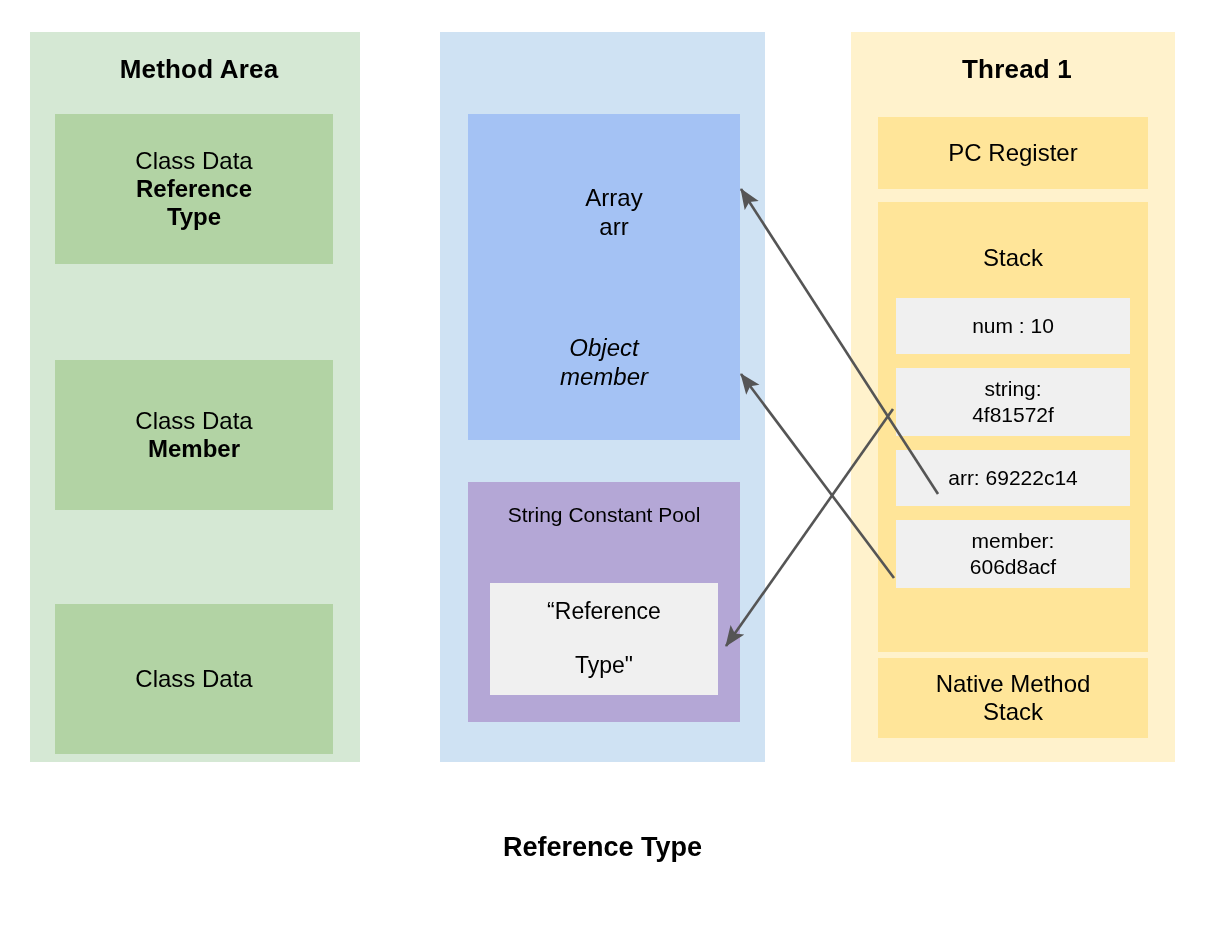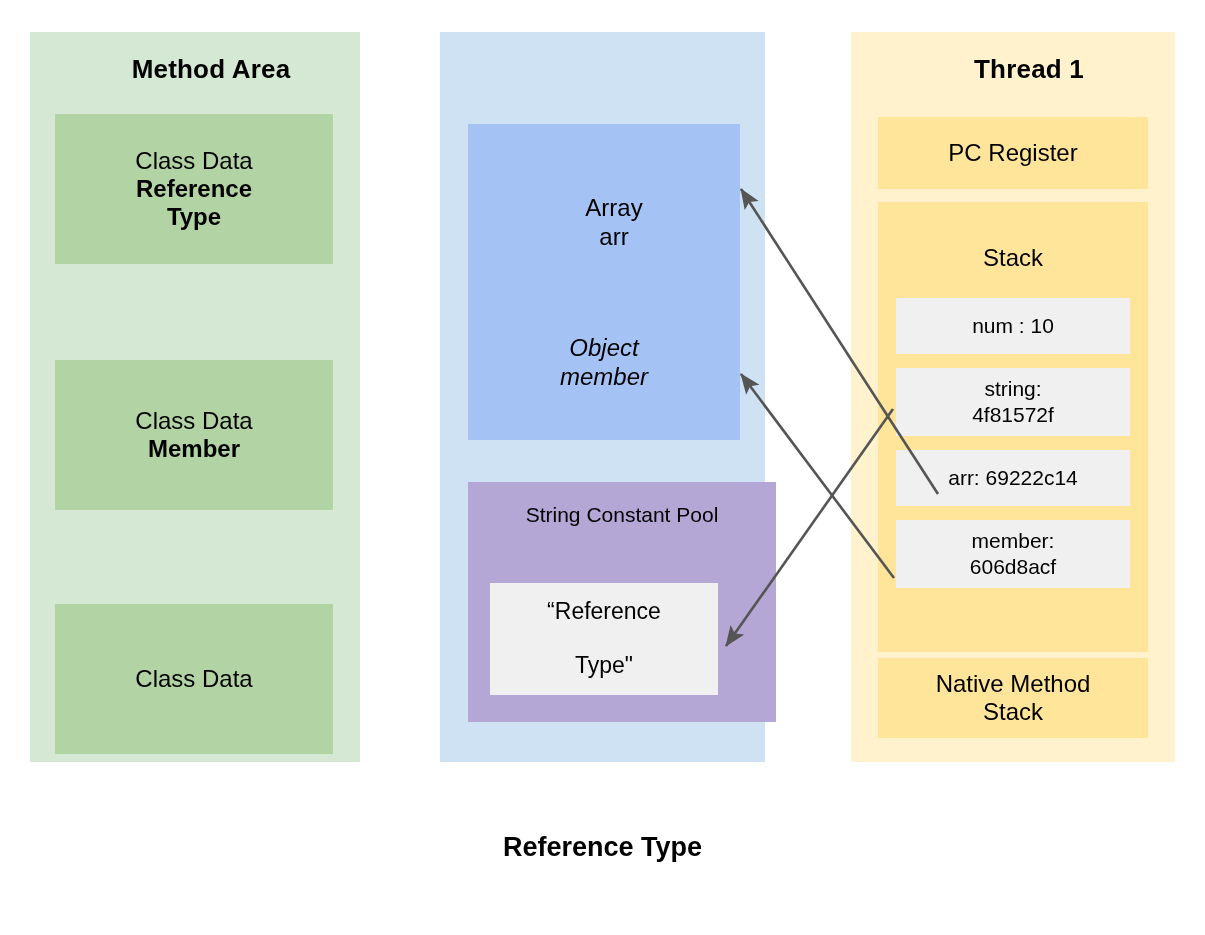--- a/index.html
+++ b/index.html
@@ -23,21 +23,21 @@
     width: 1205px;
     height: 935px;
   }
 
   .panel {
     position: absolute;
     box-sizing: border-box;
   }
   .panel-title {
     position: absolute;
-    left: 16px;
+    left: 4px;
     width: 100%;
     text-align: center;
     font-size: 26px;
     font-weight: bold;
     letter-spacing: 0.2px;
   }
 
   .box {
     position: absolute;
     box-sizing: border-box;
@@ -74,28 +74,28 @@
     width: 325px; height: 730px;
     background: #cfe2f3;
   }
   #heap-area-panel .panel-title { top: 22px; }
   .heap-box {
     background: #a4c2f4;
     font-size: 24px;
     left: 28px;
     width: 272px;
   }
-  #heap-box-array  { top: 92px;  height: 197px; padding-left: 20px; }
+  #heap-box-array  { top: 82px;  height: 197px; padding-left: 20px; }
   #heap-box-object { top: 253px; height: 155px; font-style: italic; }
 
   #heap-box-string-pool {
     position: absolute;
     box-sizing: border-box;
     left: 28px; top: 450px;
-    width: 308px; height: 240px;
+    width: 272px; height: 240px;
     background: #b4a7d6;
   }
   #string-pool-label {
     position: absolute;
     left: 0; top: 20px;
     width: 100%;
     text-align: center;
     font-size: 21px;
     line-height: 1.2;
   }

